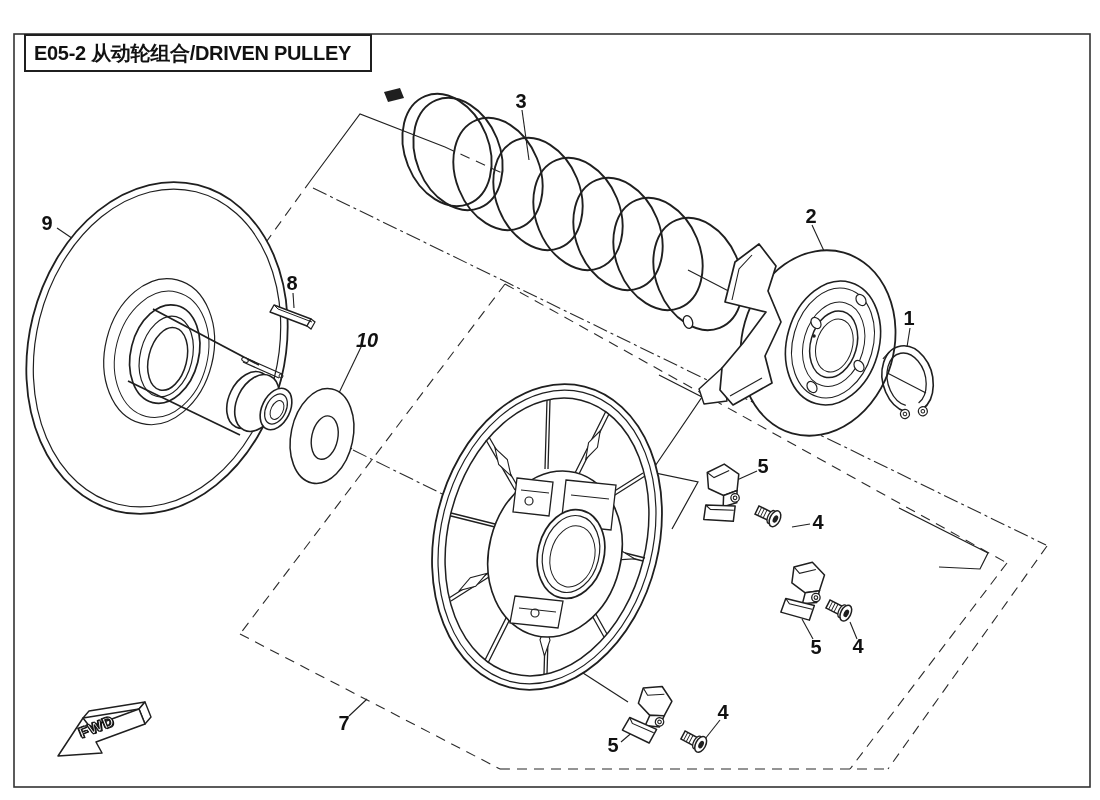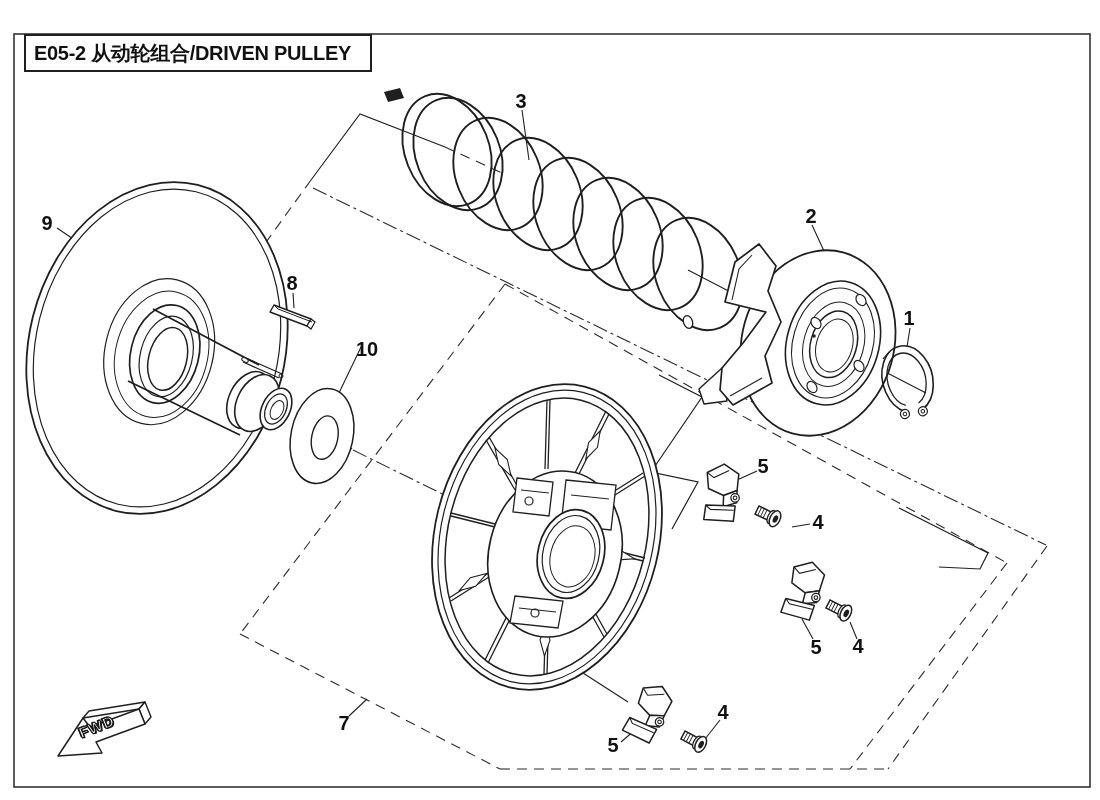--- a/index.html
+++ b/index.html
@@ -228,21 +228,21 @@
 
 <div id="title-box">
   <span>E05-2 从动轮组合/DRIVEN PULLEY</span>
 </div>
 
 <div id="fwd-label">FWD</div>
 
 <div id="callout-layer">
       <div class="callout" style="left: 47px; top: 211px;">9</div>
       <div class="callout" style="left: 292px; top: 271px;">8</div>
-      <div class="callout" style="left: 367px; top: 337px;">10</div>
+      <div class="callout" style="left: 367px; top: 328px; font-style: italic;">10</div>
       <div class="callout" style="left: 521px; top: 89px;">3</div>
       <div class="callout" style="left: 811px; top: 204px;">2</div>
       <div class="callout" style="left: 909px; top: 306px;">1</div>
       <div class="callout" style="left: 763px; top: 454px;">5</div>
       <div class="callout" style="left: 818px; top: 510px;">4</div>
       <div class="callout" style="left: 816px; top: 635px;">5</div>
       <div class="callout" style="left: 858px; top: 634px;">4</div>
       <div class="callout" style="left: 613px; top: 733px;">5</div>
       <div class="callout" style="left: 723px; top: 700px;">4</div>
       <div class="callout" style="left: 344px; top: 711px;">7</div>

